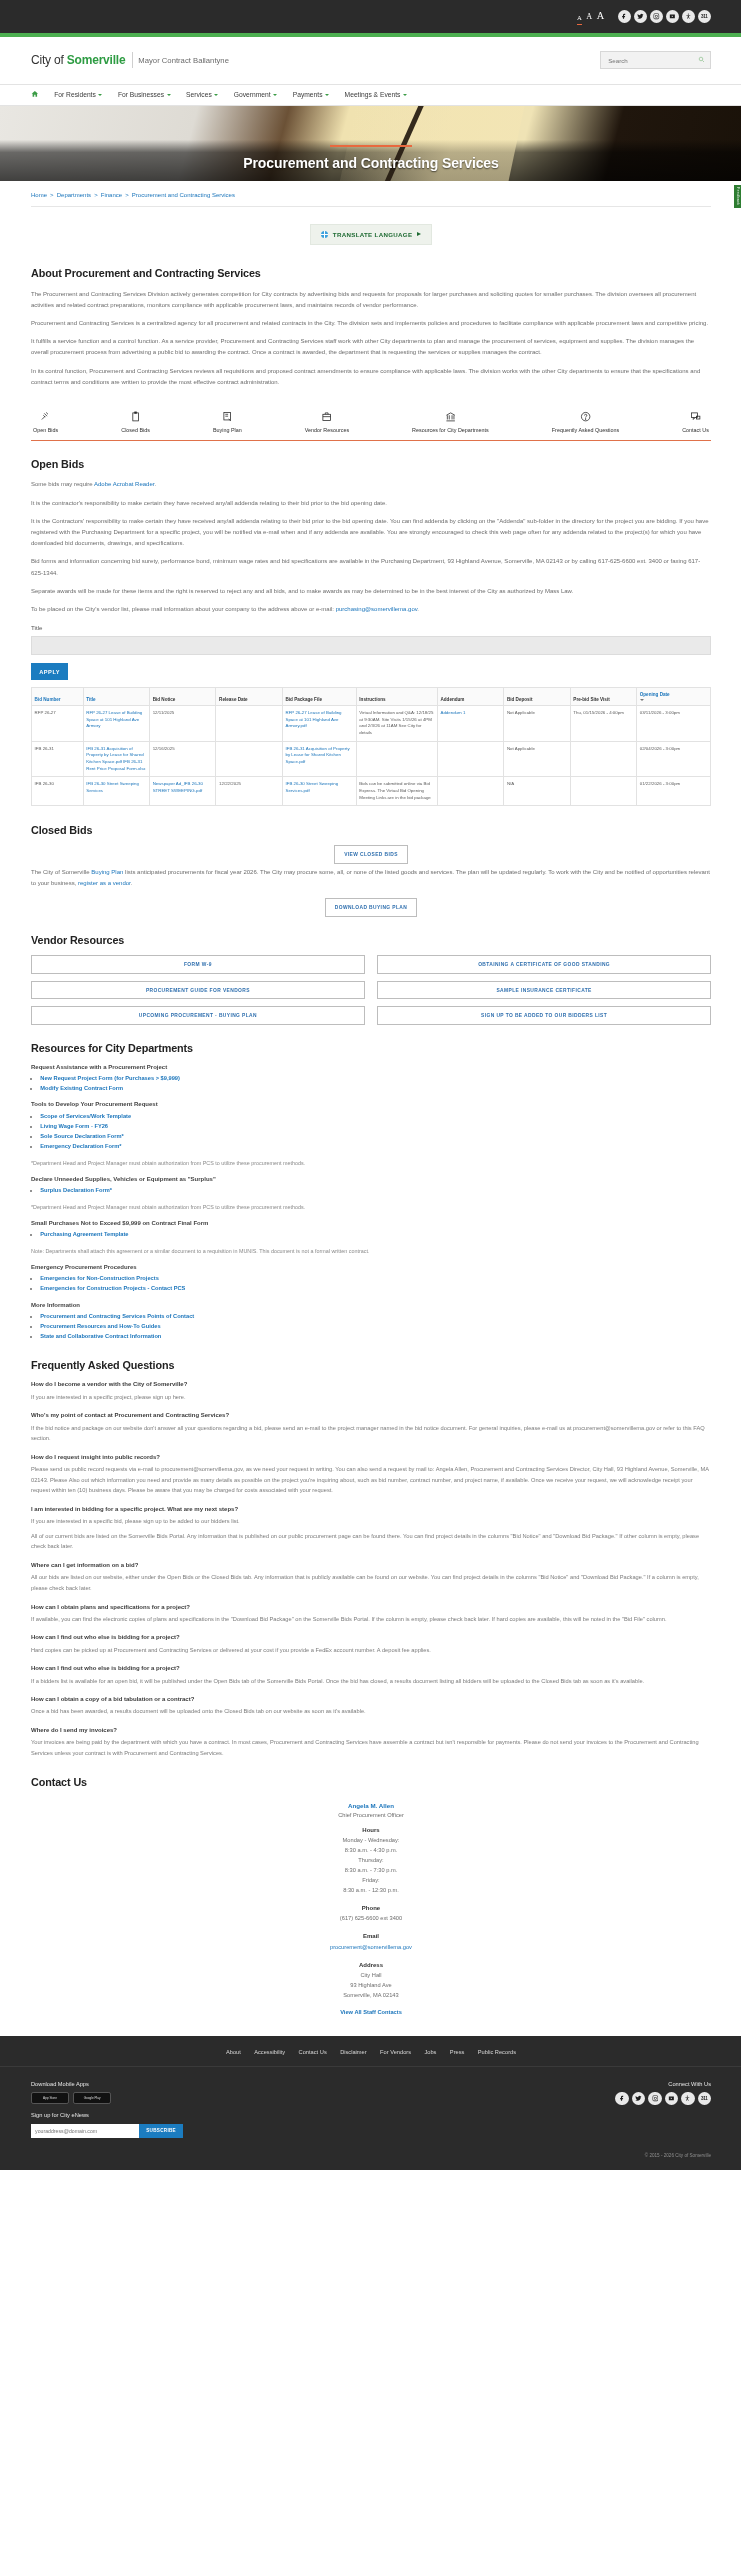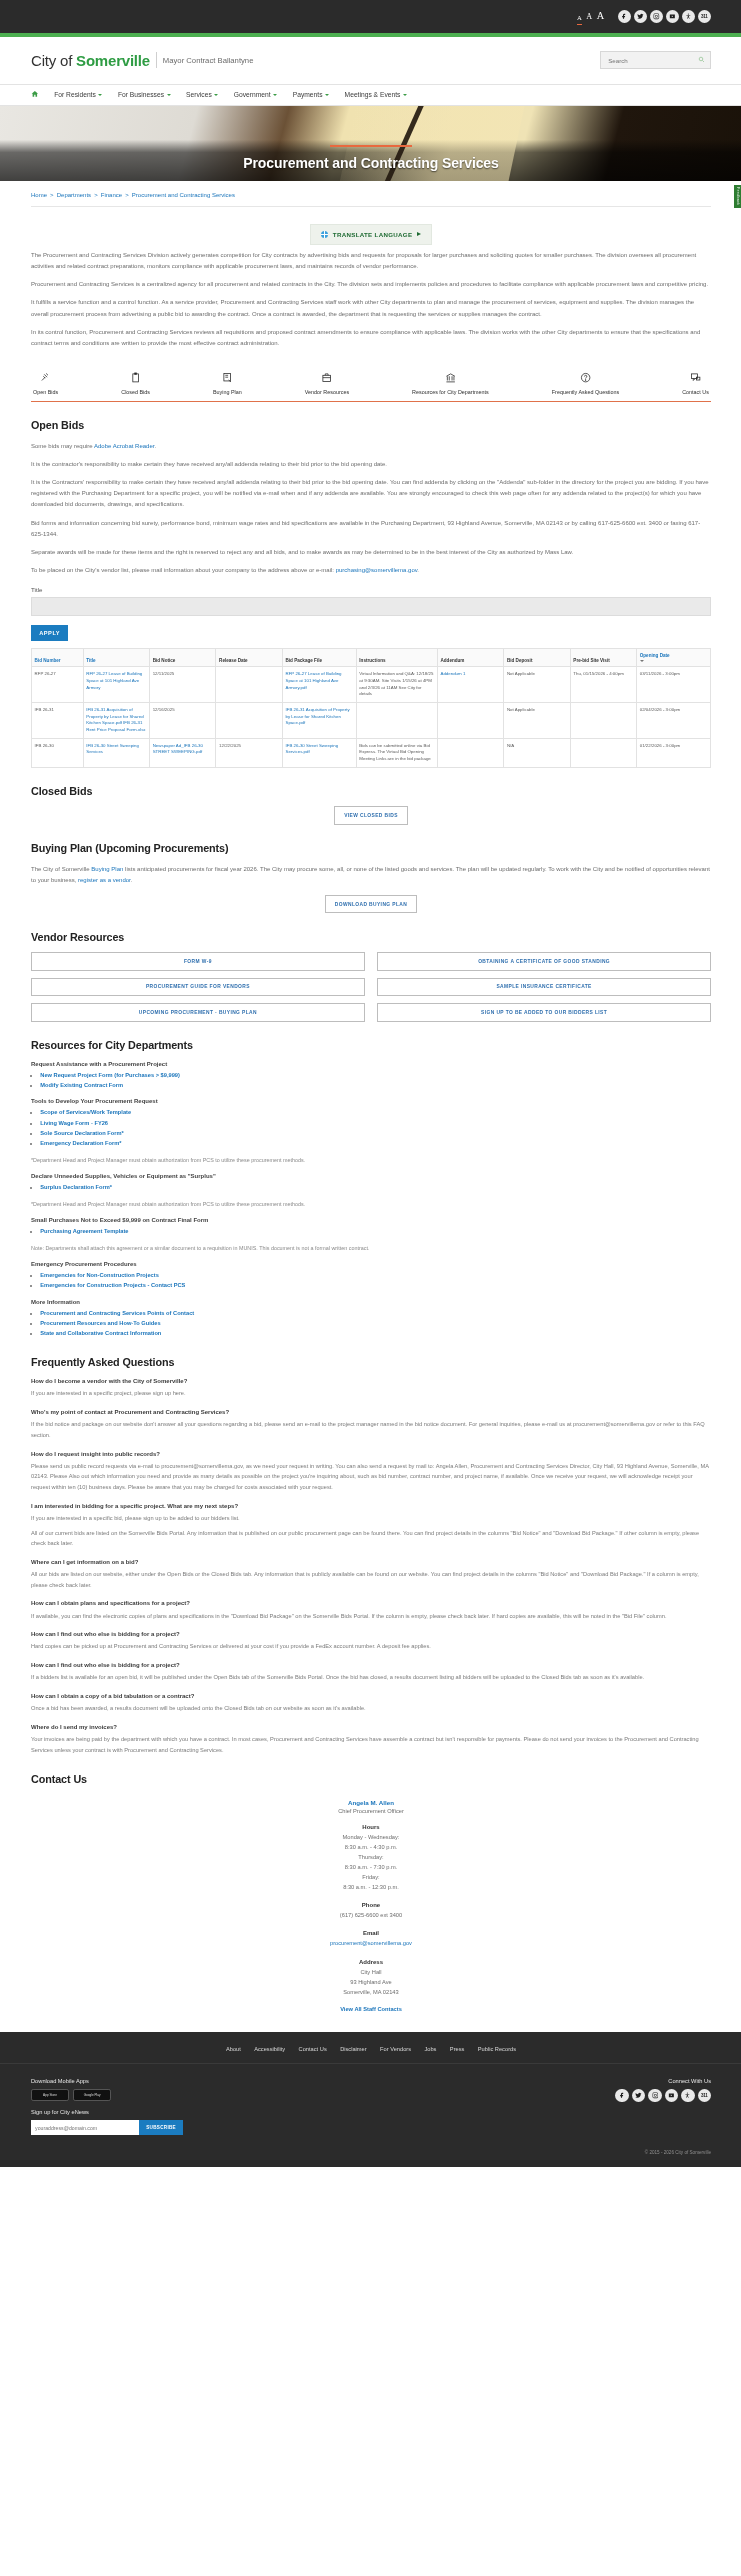--- a/index.html
+++ b/index.html
@@ -36,21 +36,21 @@
   .soc svg { width:6.7px; height:6.7px; fill:#1d1d1d; }
   .soc.n311 { font-size:4.6px; letter-spacing:-0.2px; }
   .green-rule { height:3.6px; background:#4caf50; }
 
   
   .brand-row {
     height:47px; display:flex; align-items:center; padding:0 31px;
     justify-content:space-between; background:#fff;
   }
   .brand { display:flex; align-items:center; gap:6.2px; }
-  .brand-title { font-size:15px; letter-spacing:-0.2px; white-space:nowrap; }
+  .brand-title { font-size:12px; letter-spacing:-0.2px; white-space:nowrap; }
   .brand-title .c1 { color:#333; font-weight:400; }
   .brand-title .c2 { color:#2e9c43; font-weight:bold; }
   .brand-divider { width:0.5px; height:15.5px; background:#cfcfcf; }
   .mayor { font-size:7.7px; color:#6b6b6b; white-space:nowrap; }
   .searchbox {
     width:111px; height:17.5px; border:0.5px solid #d7d7d7; background:#f2f2f2;
     display:flex; align-items:center; padding:0 5.2px; justify-content:space-between;
   }
   .searchbox input {
     border:0; background:transparent; outline:none; font-size:6.2px;
@@ -339,20 +339,21 @@
 <div class="translate-wrap">
   <div class="translate-btn">
     <span class="globe"></span>
     <span class="label">TRANSLATE LANGUAGE</span>
     <span class="tri-right"></span>
   </div>
 </div>
 
 <div class="content">
 
+  <h2 class="sec">About Procurement and Contracting Services</h2>
   <p class="body">The Procurement and Contracting Services Division actively generates competition for City contracts by advertising bids and requests for proposals for larger purchases and soliciting quotes for smaller purchases. The division oversees all procurement activities and related contract preparations, monitors compliance with applicable procurement laws, and maintains records of vendor performance.</p>
   <p class="body">Procurement and Contracting Services is a centralized agency for all procurement and related contracts in the City. The division sets and implements policies and procedures to facilitate compliance with applicable procurement laws and competitive pricing.</p>
   <p class="body">It fulfills a service function and a control function. As a service provider, Procurement and Contracting Services staff work with other City departments to plan and manage the procurement of services, equipment and supplies. The division manages the overall procurement process from advertising a public bid to awarding the contract. Once a contract is awarded, the department that is requesting the services or supplies manages the contract.</p>
   <p class="body">In its control function, Procurement and Contracting Services reviews all requisitions and proposed contract amendments to ensure compliance with applicable laws. The division works with the other City departments to ensure that the specifications and contract terms and conditions are written to provide the most effective contract administration.</p>
 
   
   <div class="iconnav">
     <div class="cell">
       <span><svg viewBox="0 0 24 24" fill="none" stroke="#222" stroke-width="1.6">
             <path d="M4 18l7-7M9 5l6 6M13 3l4 4M7 9l4 4"></path>
@@ -476,21 +477,20 @@
     </tbody>
   </table>
 
   
   <h2 class="sec">Closed Bids</h2>
   <div class="center" style="margin:9.3px 0 3.1px;">
     <button class="outline-btn">VIEW CLOSED BIDS</button>
   </div>
 
   
-  <h2 class="sec">Buying Plan (Upcoming Procurements)</h2>
   <p class="body">
     <span>The City of Somerville </span><a>Buying Plan</a><span> lists anticipated procurements for fiscal year 2026. The City may procure some, all, or none of the listed goods and services. The plan will be updated regularly. To work with the City and be notified of opportunities relevant to your business, </span><a>register as a vendor</a><span>.</span>
   </p>
   <div class="center" style="margin:9.3px 0 3.1px;">
     <button class="outline-btn">DOWNLOAD BUYING PLAN</button>
   </div>
 
   
   <h2 class="sec">Vendor Resources</h2>
   <div class="btn-grid">

